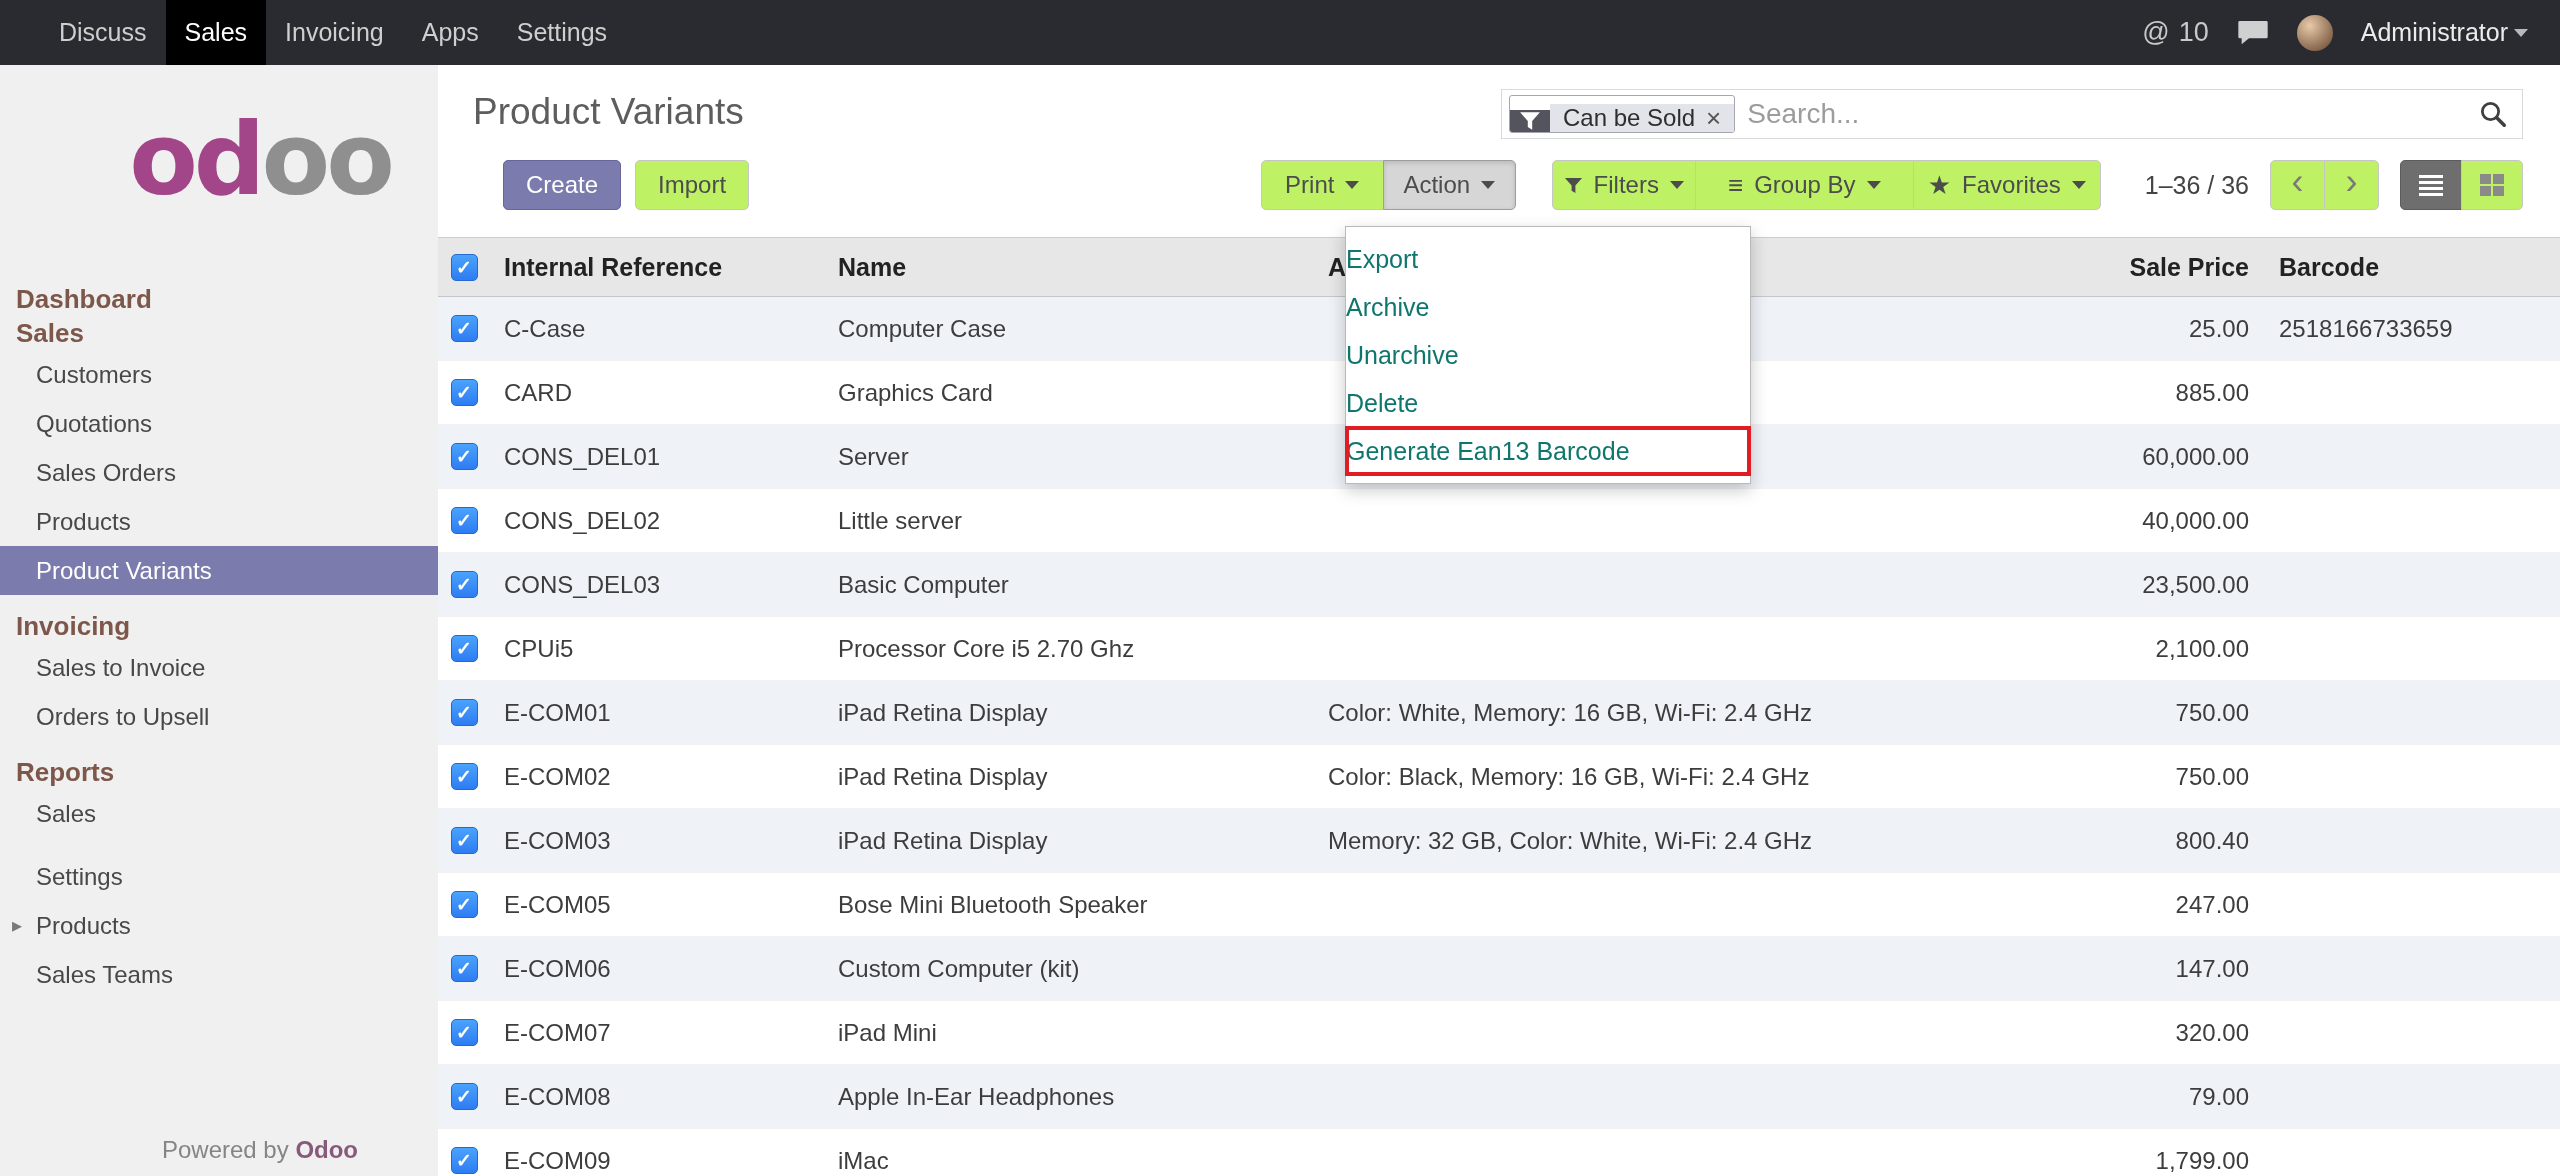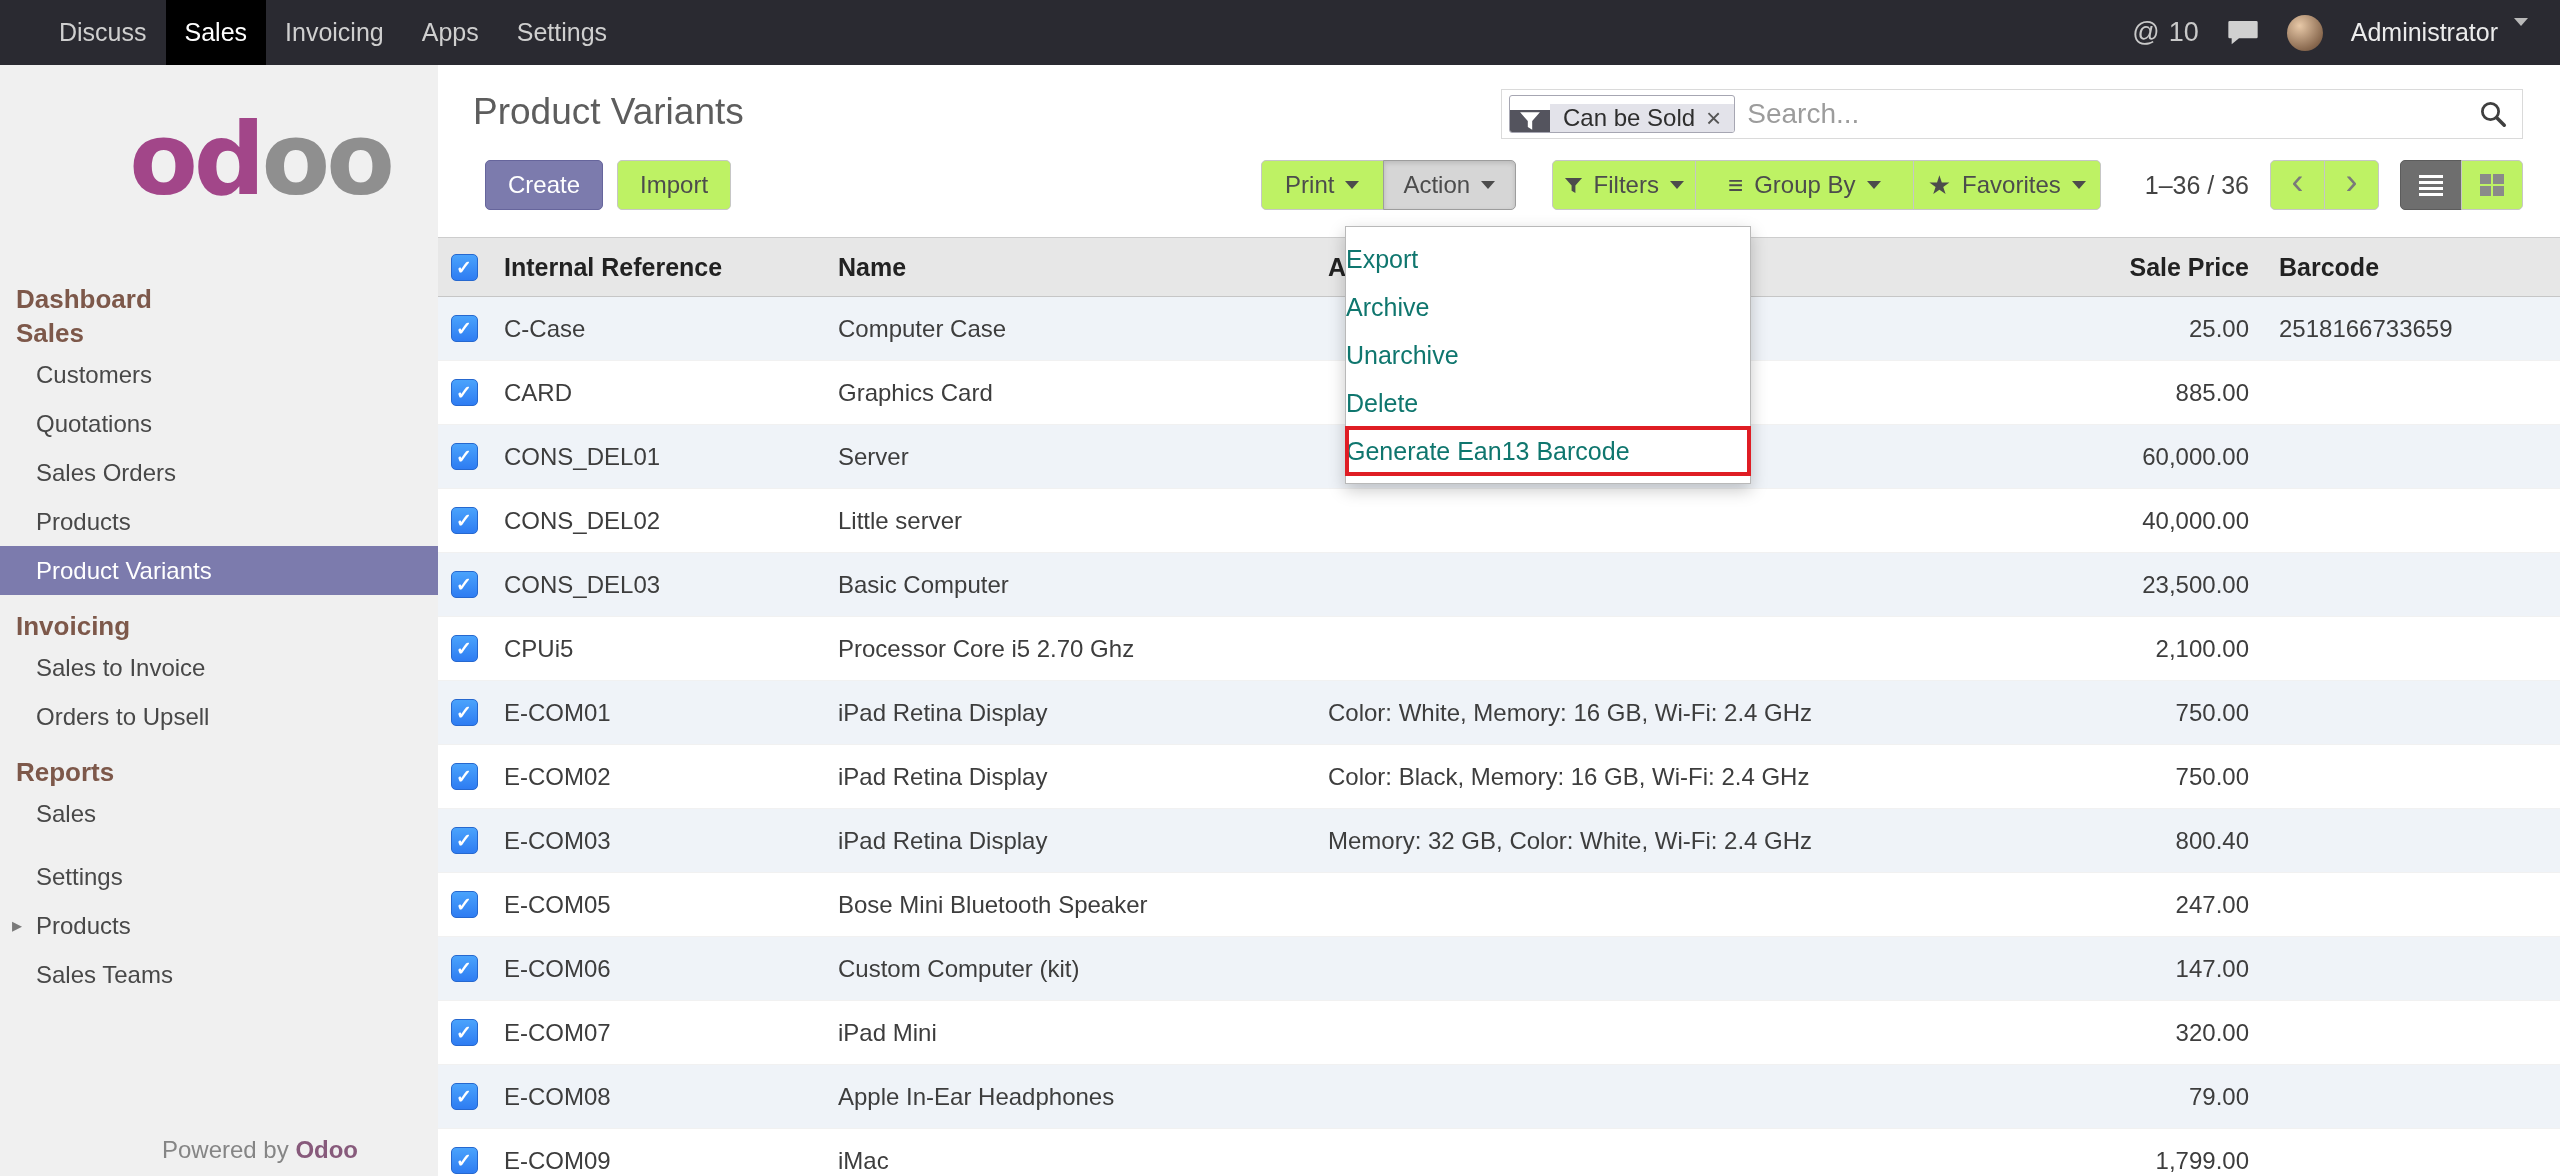--- a/index.html
+++ b/index.html
@@ -9,21 +9,21 @@
   
   .topbar{position:absolute;left:0;top:0;width:2560px;height:65px;background:#2a2a31;
     display:flex;align-items:stretch;z-index:300}
   .tb-menus{display:flex;padding-left:40px}
   .tb-item{color:#cfcfcf;font-size:25px;line-height:65px;padding:0 19px;cursor:pointer}
   .tb-item.active{background:#000;color:#fff}
   .tb-right{margin-left:auto;display:flex;align-items:center;gap:28px;padding-right:32px}
   .mention{color:#c9c9c9;font-size:27px;display:flex;gap:9px;align-items:center;cursor:pointer}
   .avatar{width:36px;height:36px;border-radius:50%;
     background:radial-gradient(circle at 35% 30%,#e8c9a8,#8a6a50 70%,#5d4535)}
-  .user{color:#ececec;font-size:25px;display:flex;gap:16px;cursor:pointer}
+  .user{color:#ececec;font-size:25px;display:flex;align-items:center;gap:6px;cursor:pointer}
   .caret{width:0;height:0;border-left:7px solid transparent;border-right:7px solid transparent;
     border-top:8px solid currentColor;display:inline-block}
 
   
   .sidebar{position:absolute;left:0;top:65px;width:521px;bottom:0;background:#f0f0f0;
     border-right:1px solid #d2d2d2}
   .logo{margin:45px auto 72px;text-align:center;font-size:100px;font-weight:bold;
     font-family:"DejaVu Sans",sans-serif;letter-spacing:-4px;line-height:1}
   .logo .l1{color:#a24689}.logo .l2{color:#8f8f8f}
   .sb-title{height:34px;line-height:34px;font-size:26px;font-weight:bold;color:#7d584a;
@@ -50,21 +50,21 @@
   .facet-x{color:#555;font-size:26px;cursor:pointer;line-height:1}
   .search-input{flex:1;border:0;outline:0;font-size:28px;color:#444;padding-left:12px;background:transparent}
   .search-input::placeholder{color:#9c9c9c;opacity:1}
   .mag{margin-left:10px;flex:none;display:flex}
 
   
   .btn{display:inline-flex;align-items:center;justify-content:center;height:50px;
     border:1px solid #c6c6c6;background:#bef264;color:#4c4c4c;font-size:24px;border-radius:5px;
     cursor:pointer;gap:11px;white-space:nowrap}
   .btn-primary{background:#7c7bad;border-color:#66659c;color:#fff}
-  .left-buttons{position:absolute;left:47px;top:95px;display:flex;gap:14px}
+  .left-buttons{position:absolute;left:65px;top:95px;display:flex;gap:14px}
   .left-buttons .btn{padding:0 22px}
   .controls{position:absolute;right:37px;top:95px;display:flex;align-items:center}
   .bgroup{display:flex}
   .bgroup .btn{border-radius:0;margin-left:-1px}
   .bgroup .btn:first-child{border-radius:5px 0 0 5px;margin-left:0}
   .bgroup .btn:last-child{border-radius:0 5px 5px 0}
   .btn.pressed{background:#d6d6d6;border-color:#9d9d9d;box-shadow:inset 0 2px 5px rgba(0,0,0,.14)}
   .btn.active-view{background:#6e6e6e;border-color:#5c5c5c}
   .w-print{width:123px}.w-action{width:133px}.w-filters{width:144px}
   .w-groupby{width:219px}.w-favorites{width:188px}.w-nav{width:55px}.w-switch{width:62px}

